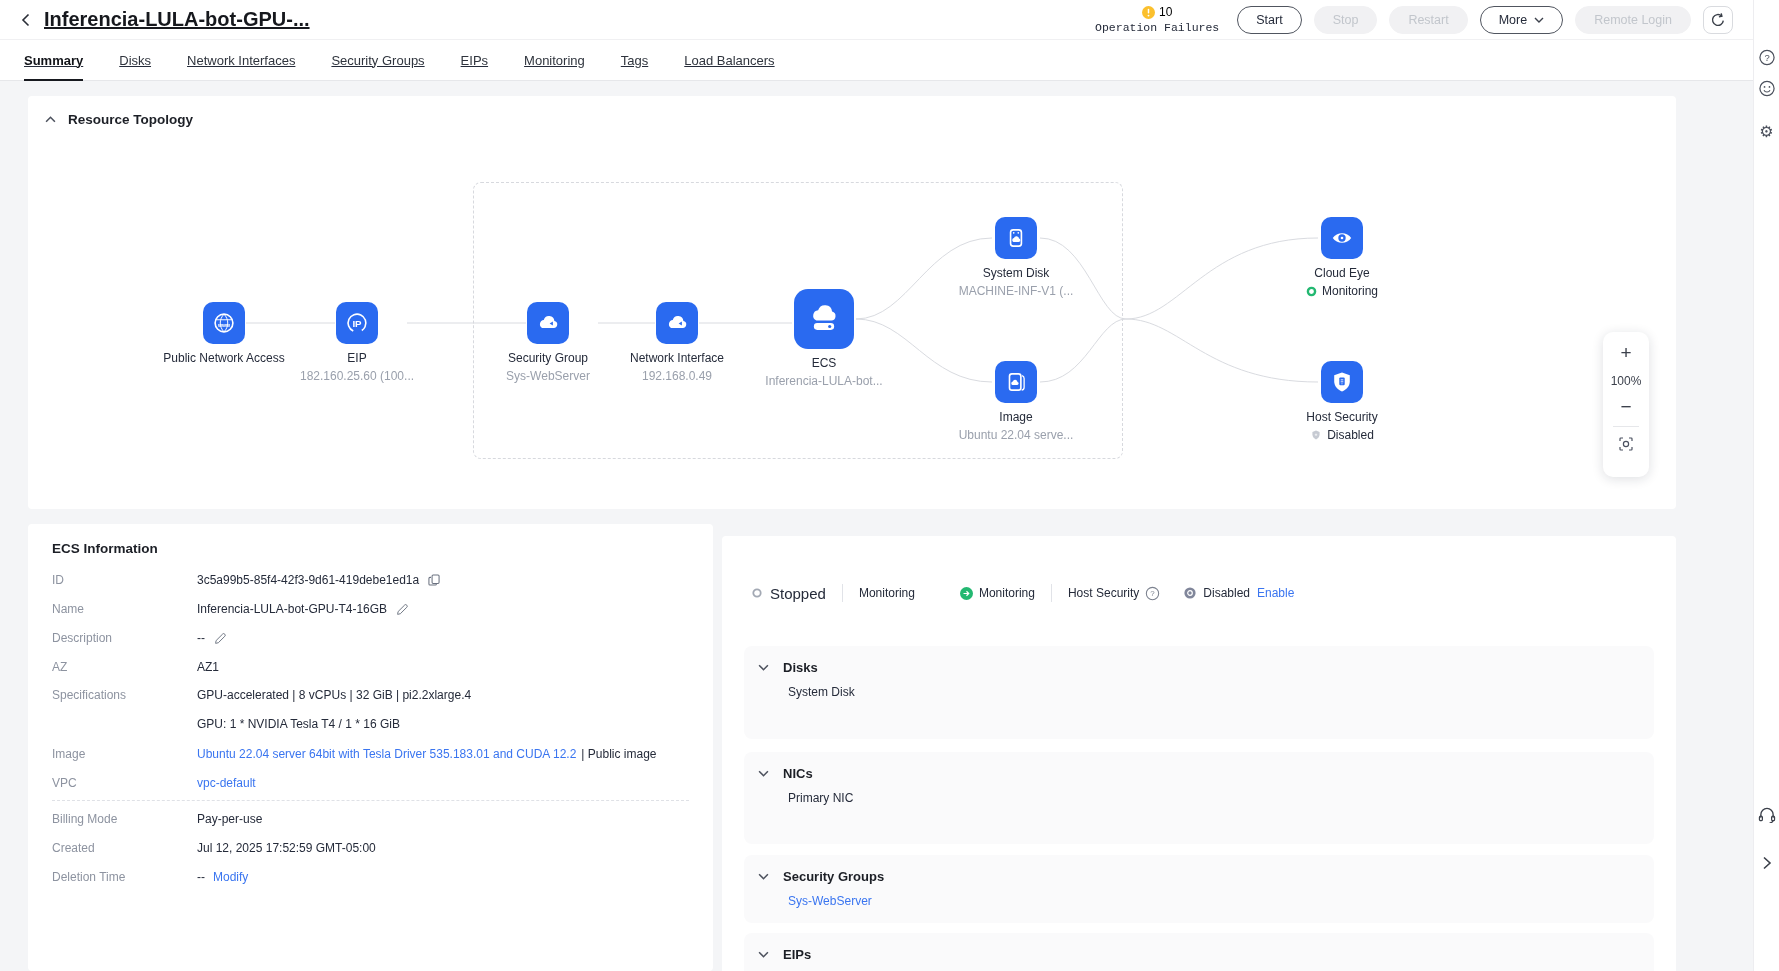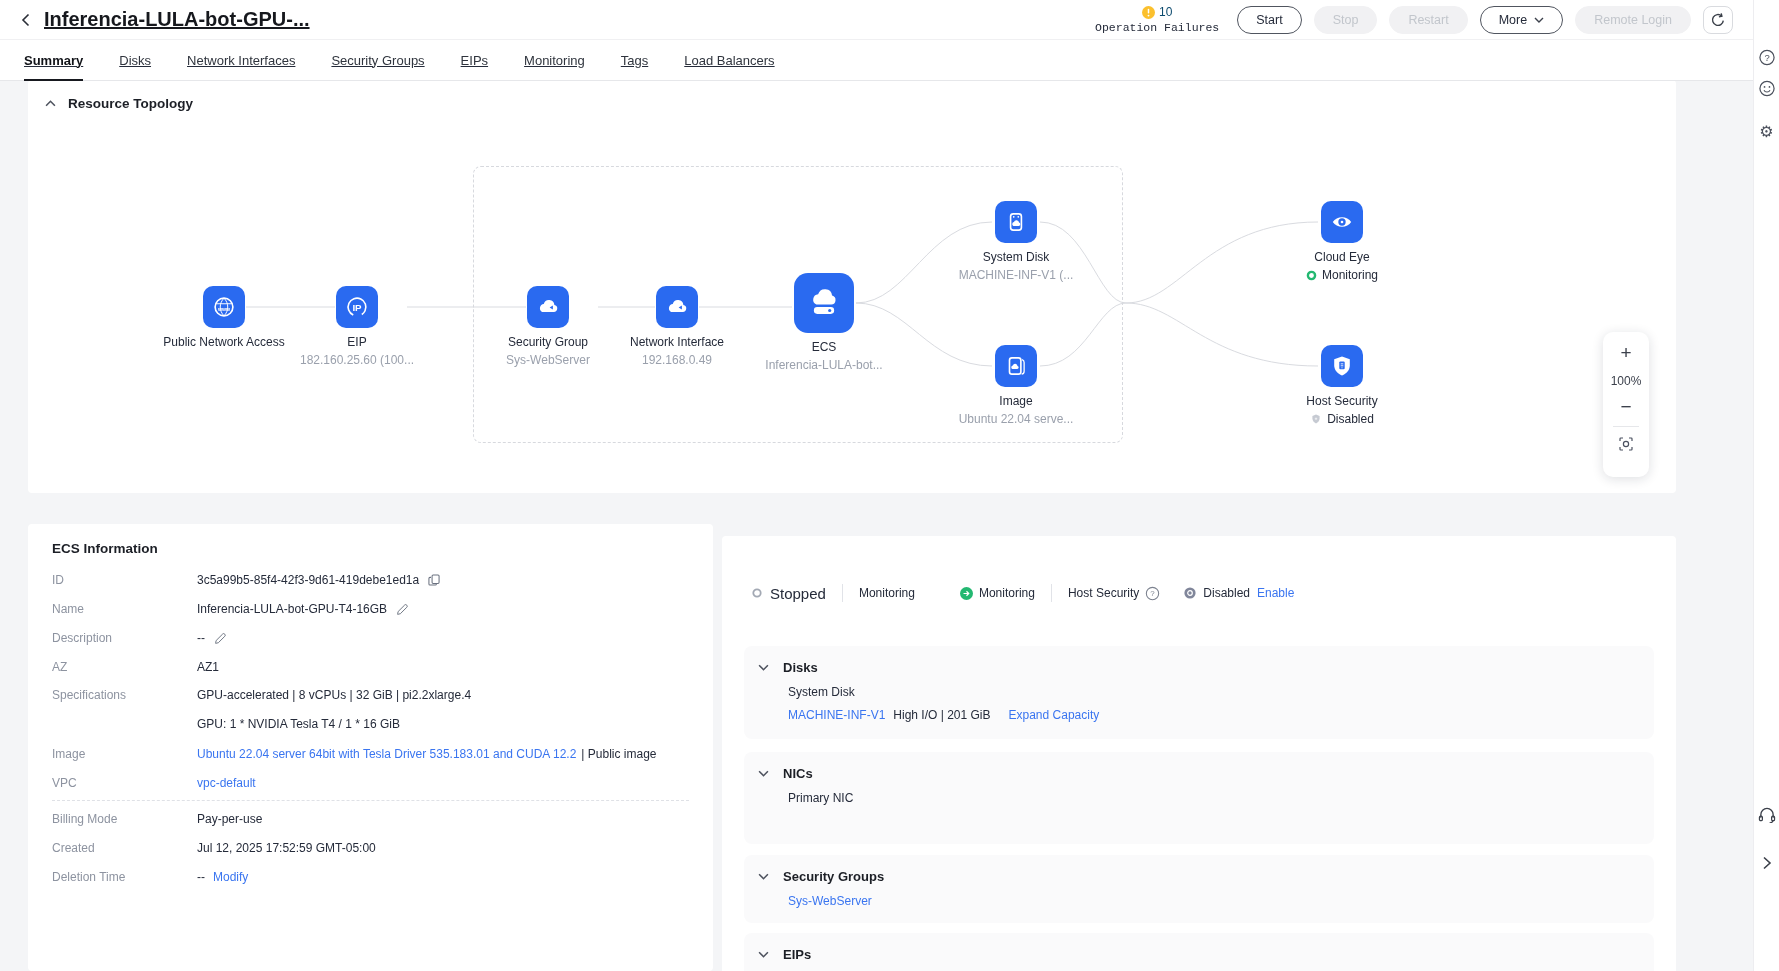--- a/index.html
+++ b/index.html
@@ -7,37 +7,37 @@
   body { font-family:"Liberation Sans", sans-serif; font-size:12px; color:#252b3a; background:#f4f5f7; }
   .page { position:relative; width:1779px; height:971px; }
 
   
   .topbar { position:absolute; left:0; top:0; width:1753px; height:40px; background:#fff;
             display:flex; align-items:center; padding:0 20px 0 18px; border-bottom:1px solid #f0f0f2; z-index:4; }
   .back { display:inline-flex; cursor:pointer; margin-right:10px; }
   .page-title { font-size:20px; font-weight:bold; color:#16181d;text-decoration:underline; }
   .topbar-right { margin-left:auto; display:flex; align-items:center; gap:12px; }
   .opfail { text-align:center; line-height:13px; cursor:pointer; margin-right:6px; }
-  .opfail-top { display:flex; align-items:center; justify-content:center; gap:4px; font-size:12px; color:#0c4a6e; }
+  .opfail-top { display:flex; align-items:center; justify-content:center; gap:4px; font-size:12px; color:#000000; }
   .opfail-label { font-size:11.5px; color:#252b3a; margin-top:2px; white-space:nowrap;font-family:Liberation Mono, monospace; }
   .btn { height:28px; padding:0 18px; border-radius:14px; background:#fff; border:1px solid #50555f;
          font-family:inherit; font-size:12.5px; color:#252b3a; cursor:pointer; display:inline-flex; align-items:center; gap:7px; white-space:nowrap; }
   .btn.disabled { background:#f1f1f3; border-color:#f1f1f3; color:#c2c6cc; cursor:default; }
   .icon-btn { width:30px; height:28px; border:1px solid #d9dbdf; border-radius:8px; background:#fff;
               display:inline-flex; align-items:center; justify-content:center; cursor:pointer; }
 
   
   .tabsbar { position:absolute; left:0; top:40px; width:1753px; height:41px; background:#fff;
              border-bottom:1px solid #e6e7ea; display:flex; align-items:center; gap:36px; padding:0 24px; z-index:4;text-decoration:underline; }
   .tab { font-size:13px; color:#2f343d; cursor:pointer; position:relative; height:41px; display:flex; align-items:center; }
   .tab.active { color:#111318; font-weight:bold; }
   .tab.active::after { content:""; position:absolute; left:0; right:0; bottom:0; height:2px; background:#17191f; }
 
   
-  .topo-card { position:absolute; left:28px; top:80px; width:1648px; height:413px; background:#fff; border-radius:4px; }
+  .topo-card { position:absolute; left:28px; top:96px; width:1648px; height:413px; background:#fff; border-radius:4px; }
   .topo-head { display:flex; align-items:center; gap:12px; padding:16px 0 0 17px; }
   .topo-title { font-size:13.5px; font-weight:bold; color:#1c1f26; }
   .topo-canvas { position:absolute; left:0; top:38px; width:1648px; height:375px; }
   .edges { position:absolute; left:0; top:0; }
   .dashed-box { position:absolute; left:445px; top:48px; width:650px; height:277px;
                 border:1px dashed #d7d9de; border-radius:8px; }
   .node { position:absolute; width:150px; text-align:center; cursor:pointer; }
   .node-ic { width:42px; height:42px; border-radius:10px; background:#2a6af0; display:inline-flex;
              align-items:center; justify-content:center; }
   .node-ic.big { width:60px; height:60px; border-radius:14px; }
@@ -441,25 +441,20 @@
       <div class="sc-head">
         <span style="display:inline-flex;">
           <svg width="11" height="7" viewBox="0 0 10 6">
               <path d="M1 1 L5 5 L9 1" fill="none" stroke="#4c515d" stroke-width="1.4"></path>
             </svg>
         </span>
         <span class="sc-title">Disks</span>
       </div>
       <div class="sc-body">
         <div class="sc-group">System Disk</div>
-        <div class="sc-row">
-          <span class="lnk">MACHINE-INF-V1</span>
-          <span class="gap8">High I/O  |  201  GiB</span>
-          <span class="lnk gap18">Expand Capacity</span>
-        </div>
       </div>
     </div>
 
     <div class="subcard nics">
       <div class="sc-head">
         <span style="display:inline-flex;">
           <svg width="11" height="7" viewBox="0 0 10 6">
               <path d="M1 1 L5 5 L9 1" fill="none" stroke="#4c515d" stroke-width="1.4"></path>
             </svg>
         </span>

